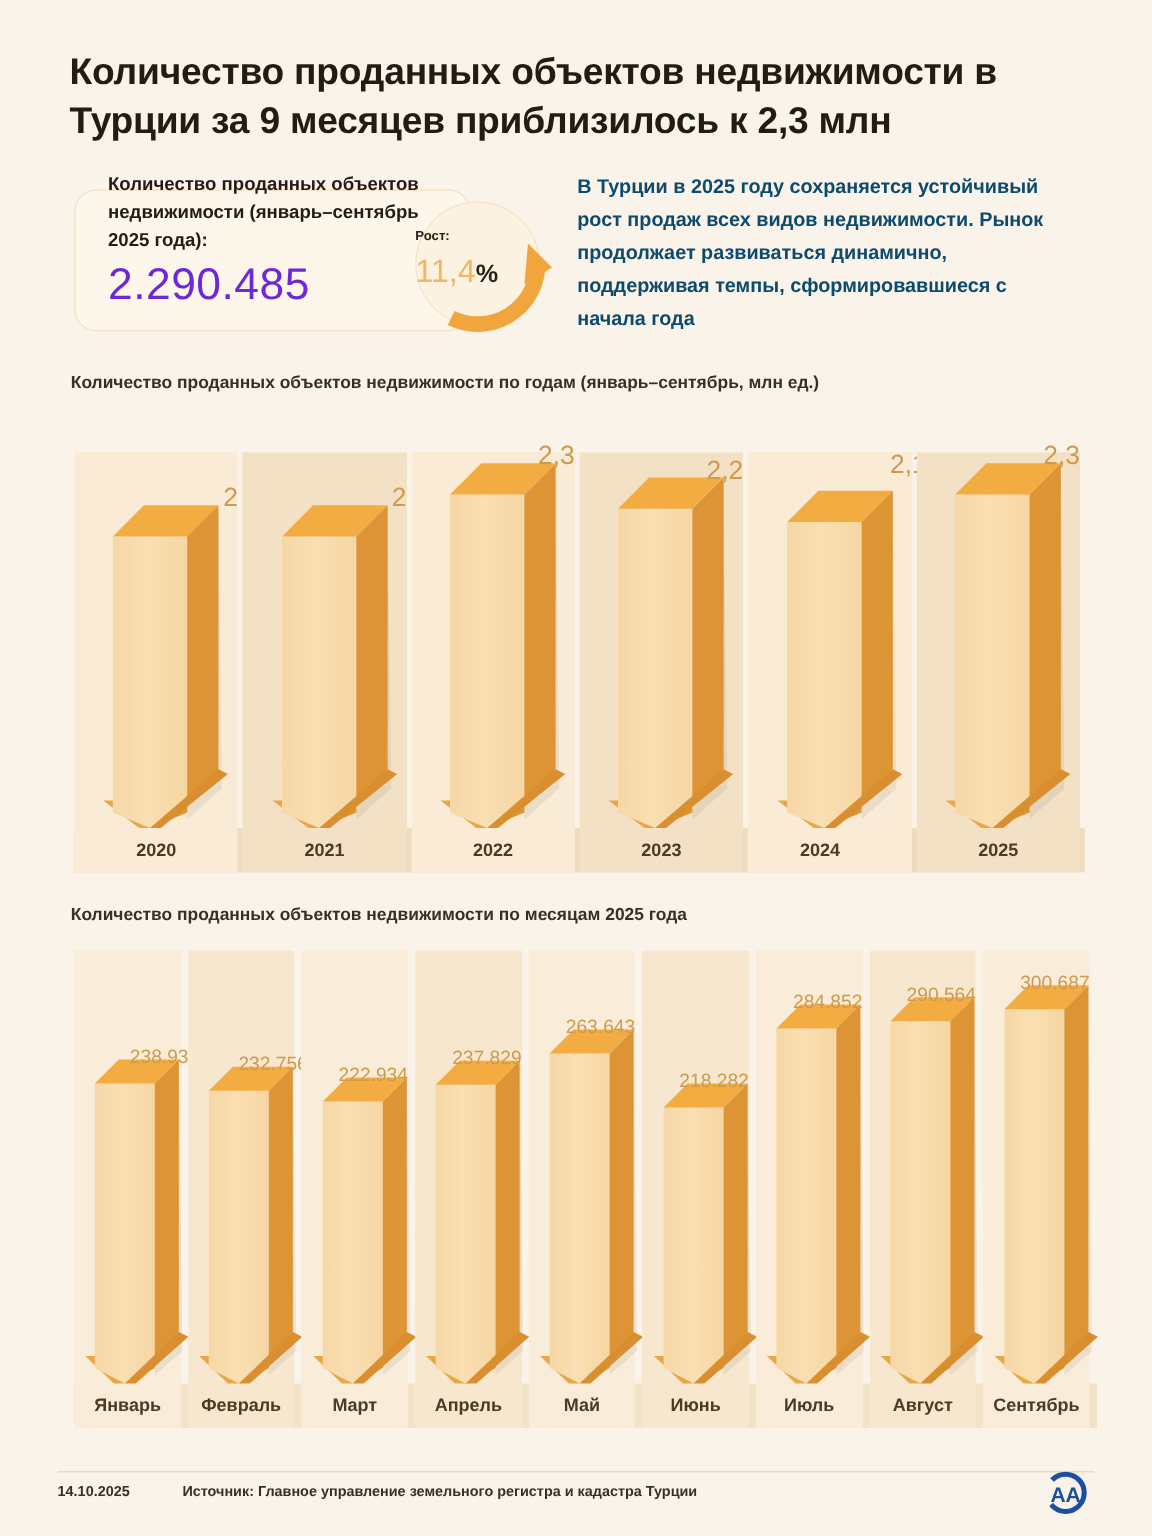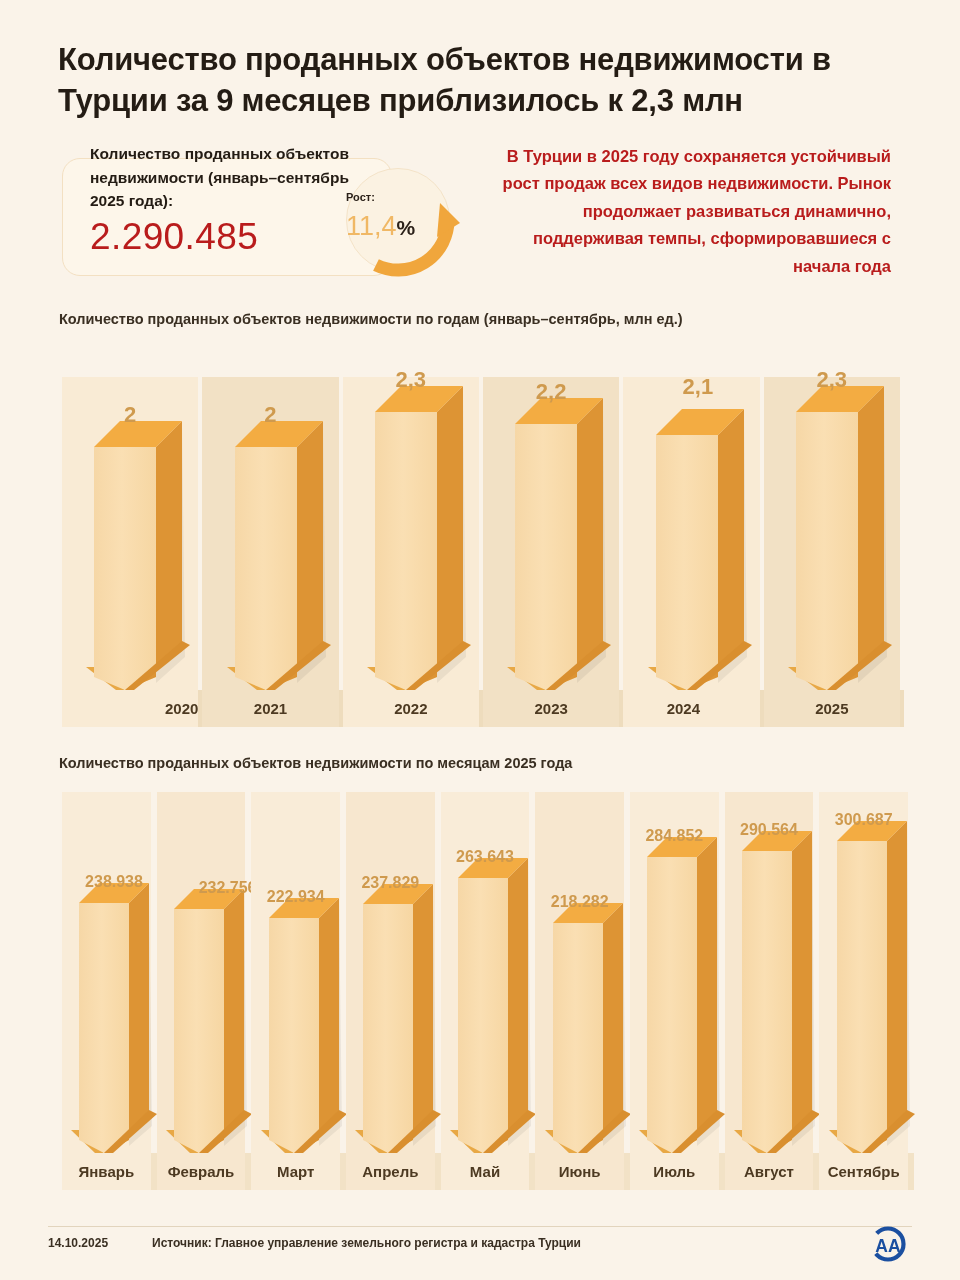--- a/index.html
+++ b/index.html
@@ -52,21 +52,21 @@
     line-height: 1.52;
     font-weight: 700;
     color: #241c14;
   }
   .stat-value {
     position: absolute;
     left: 90px;
     top: 216px;
     font-size: 37px;
     font-weight: 400;
-    color: #b91c1c;
+    color: #6d28d9;
     letter-spacing: 0.4px;
   }
 
   
   .badge-wrap {
     position: absolute;
     left: 336px;
     top: 163px;
     width: 128px;
     height: 126px;
@@ -108,22 +108,21 @@
 
   
   .intro-text {
     position: absolute;
     left: 481px;
     top: 143px;
     width: 410px;
     font-size: 16.5px;
     line-height: 1.66;
     font-weight: 700;
-    color: #b91c1c;
-    text-align: right;
+    color: #0c4a6e;
   }
 
   
   .caption {
     position: absolute;
     font-size: 14.5px;
     font-weight: 700;
     color: #3a2f22;
     white-space: nowrap;
   }
@@ -173,25 +172,24 @@
     color: #4d3a22;
   }
   .chart-months .axis-tick { font-size: 15px; }
 
   
   .bar { position: absolute; bottom: 37px; }
   .bar svg { display: block; overflow: visible; }
 
   .bar-value {
     position: absolute;
-    text-align: center;
+    text-align: right;
     font-size: 22px;
     color: #cf9a4e;
     white-space: nowrap;
-    font-weight: bold;
   }
   .chart-months .bar-value { font-size: 16px; }
 
   
   .footer-rule {
     position: absolute;
     left: 48px;
     top: 1226px;
     width: 864px;
     height: 1px;
@@ -267,21 +265,21 @@
     <polygon points="8,26 70,26 70,256 39,269 8,256" fill="url(#g-front-62-230)"></polygon>
 
     <polygon points="70,26 96,0 96,230 39,269 70,256" fill="#dd9434"></polygon>
 
     <polygon points="96,220 104,224 48,269 39,269" fill="#d98f2f"></polygon>
 
     <polygon points="8,26 34,0 96,0 70,26" fill="#f3ac42"></polygon>
   </svg>
       </div>
       <div class="bar-value" style="left: 0px; width: 136.333px; bottom: 299px;">2</div>
-      <div class="axis-tick" style="left: 0px; width: 136.333px; text-align: right;">2020</div>
+      <div class="axis-tick" style="left: 0px; width: 136.333px;">2020</div>
       <div class="col-bg" style="left: 140.333px; width: 136.333px; background: rgb(242, 225, 197);"></div>
       <div class="bar" style="left: 165px;">
   <svg width="96" height="269" viewBox="0 0 96 269">
     <defs>
       <linearGradient id="g-front-62-230" x1="0" y1="0" x2="1" y2="0">
         <stop offset="0" stop-color="#f6d7a6"></stop>
         <stop offset="0.45" stop-color="#fadfb3"></stop>
         <stop offset="1" stop-color="#f6d6a2"></stop>
       </linearGradient>
     </defs>

